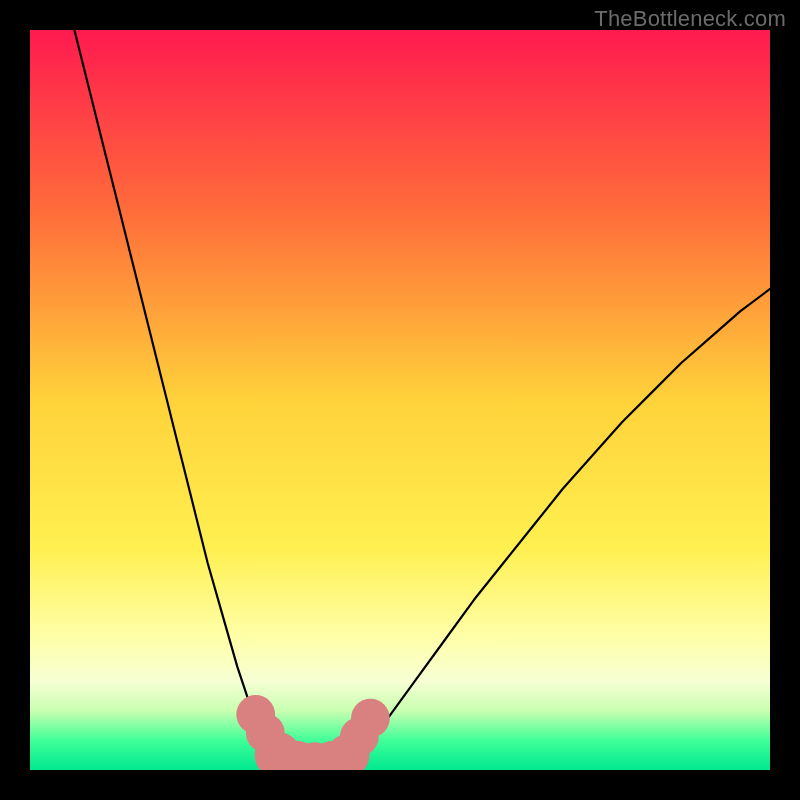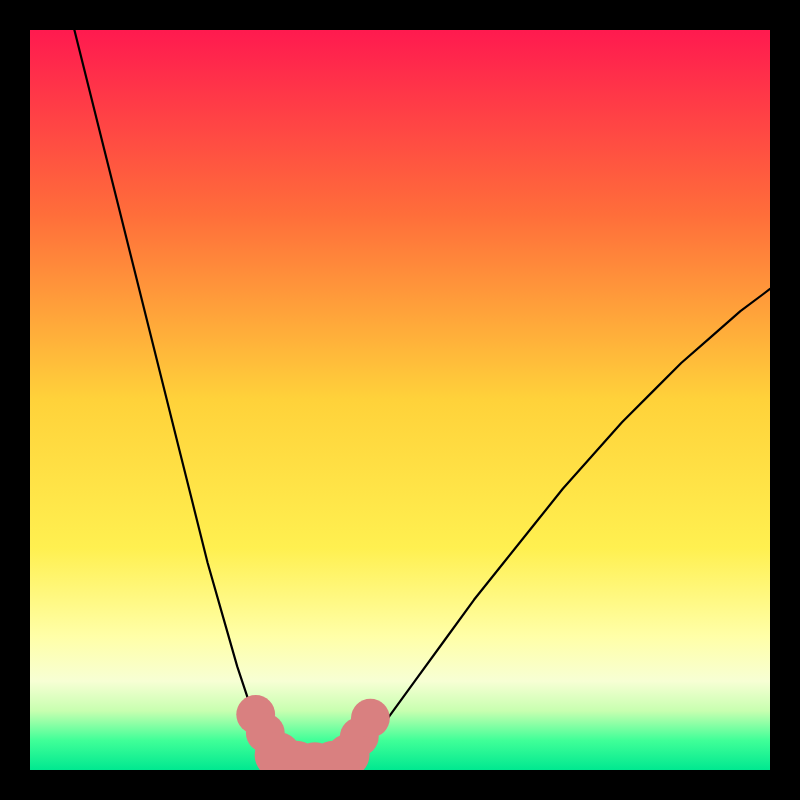--- a/index.html
+++ b/index.html
@@ -64,13 +64,14 @@
           <circle cx="247.90" cy="725.20" r="23.24" fill="#d98080"></circle>
           <circle cx="266.40" cy="734.08" r="23.24" fill="#d98080"></circle>
           <circle cx="284.90" cy="735.56" r="23.24" fill="#d98080"></circle>
           <circle cx="303.40" cy="734.08" r="23.24" fill="#d98080"></circle>
           <circle cx="318.20" cy="725.20" r="21.32" fill="#d98080"></circle>
           <circle cx="329.30" cy="706.70" r="19.39" fill="#d98080"></circle>
           <circle cx="340.40" cy="688.20" r="19.39" fill="#d98080"></circle>
         </g>
     </svg>
   </div>
+  <div class="watermark">TheBottleneck.com</div>
 </div>
 
 </body></html>

